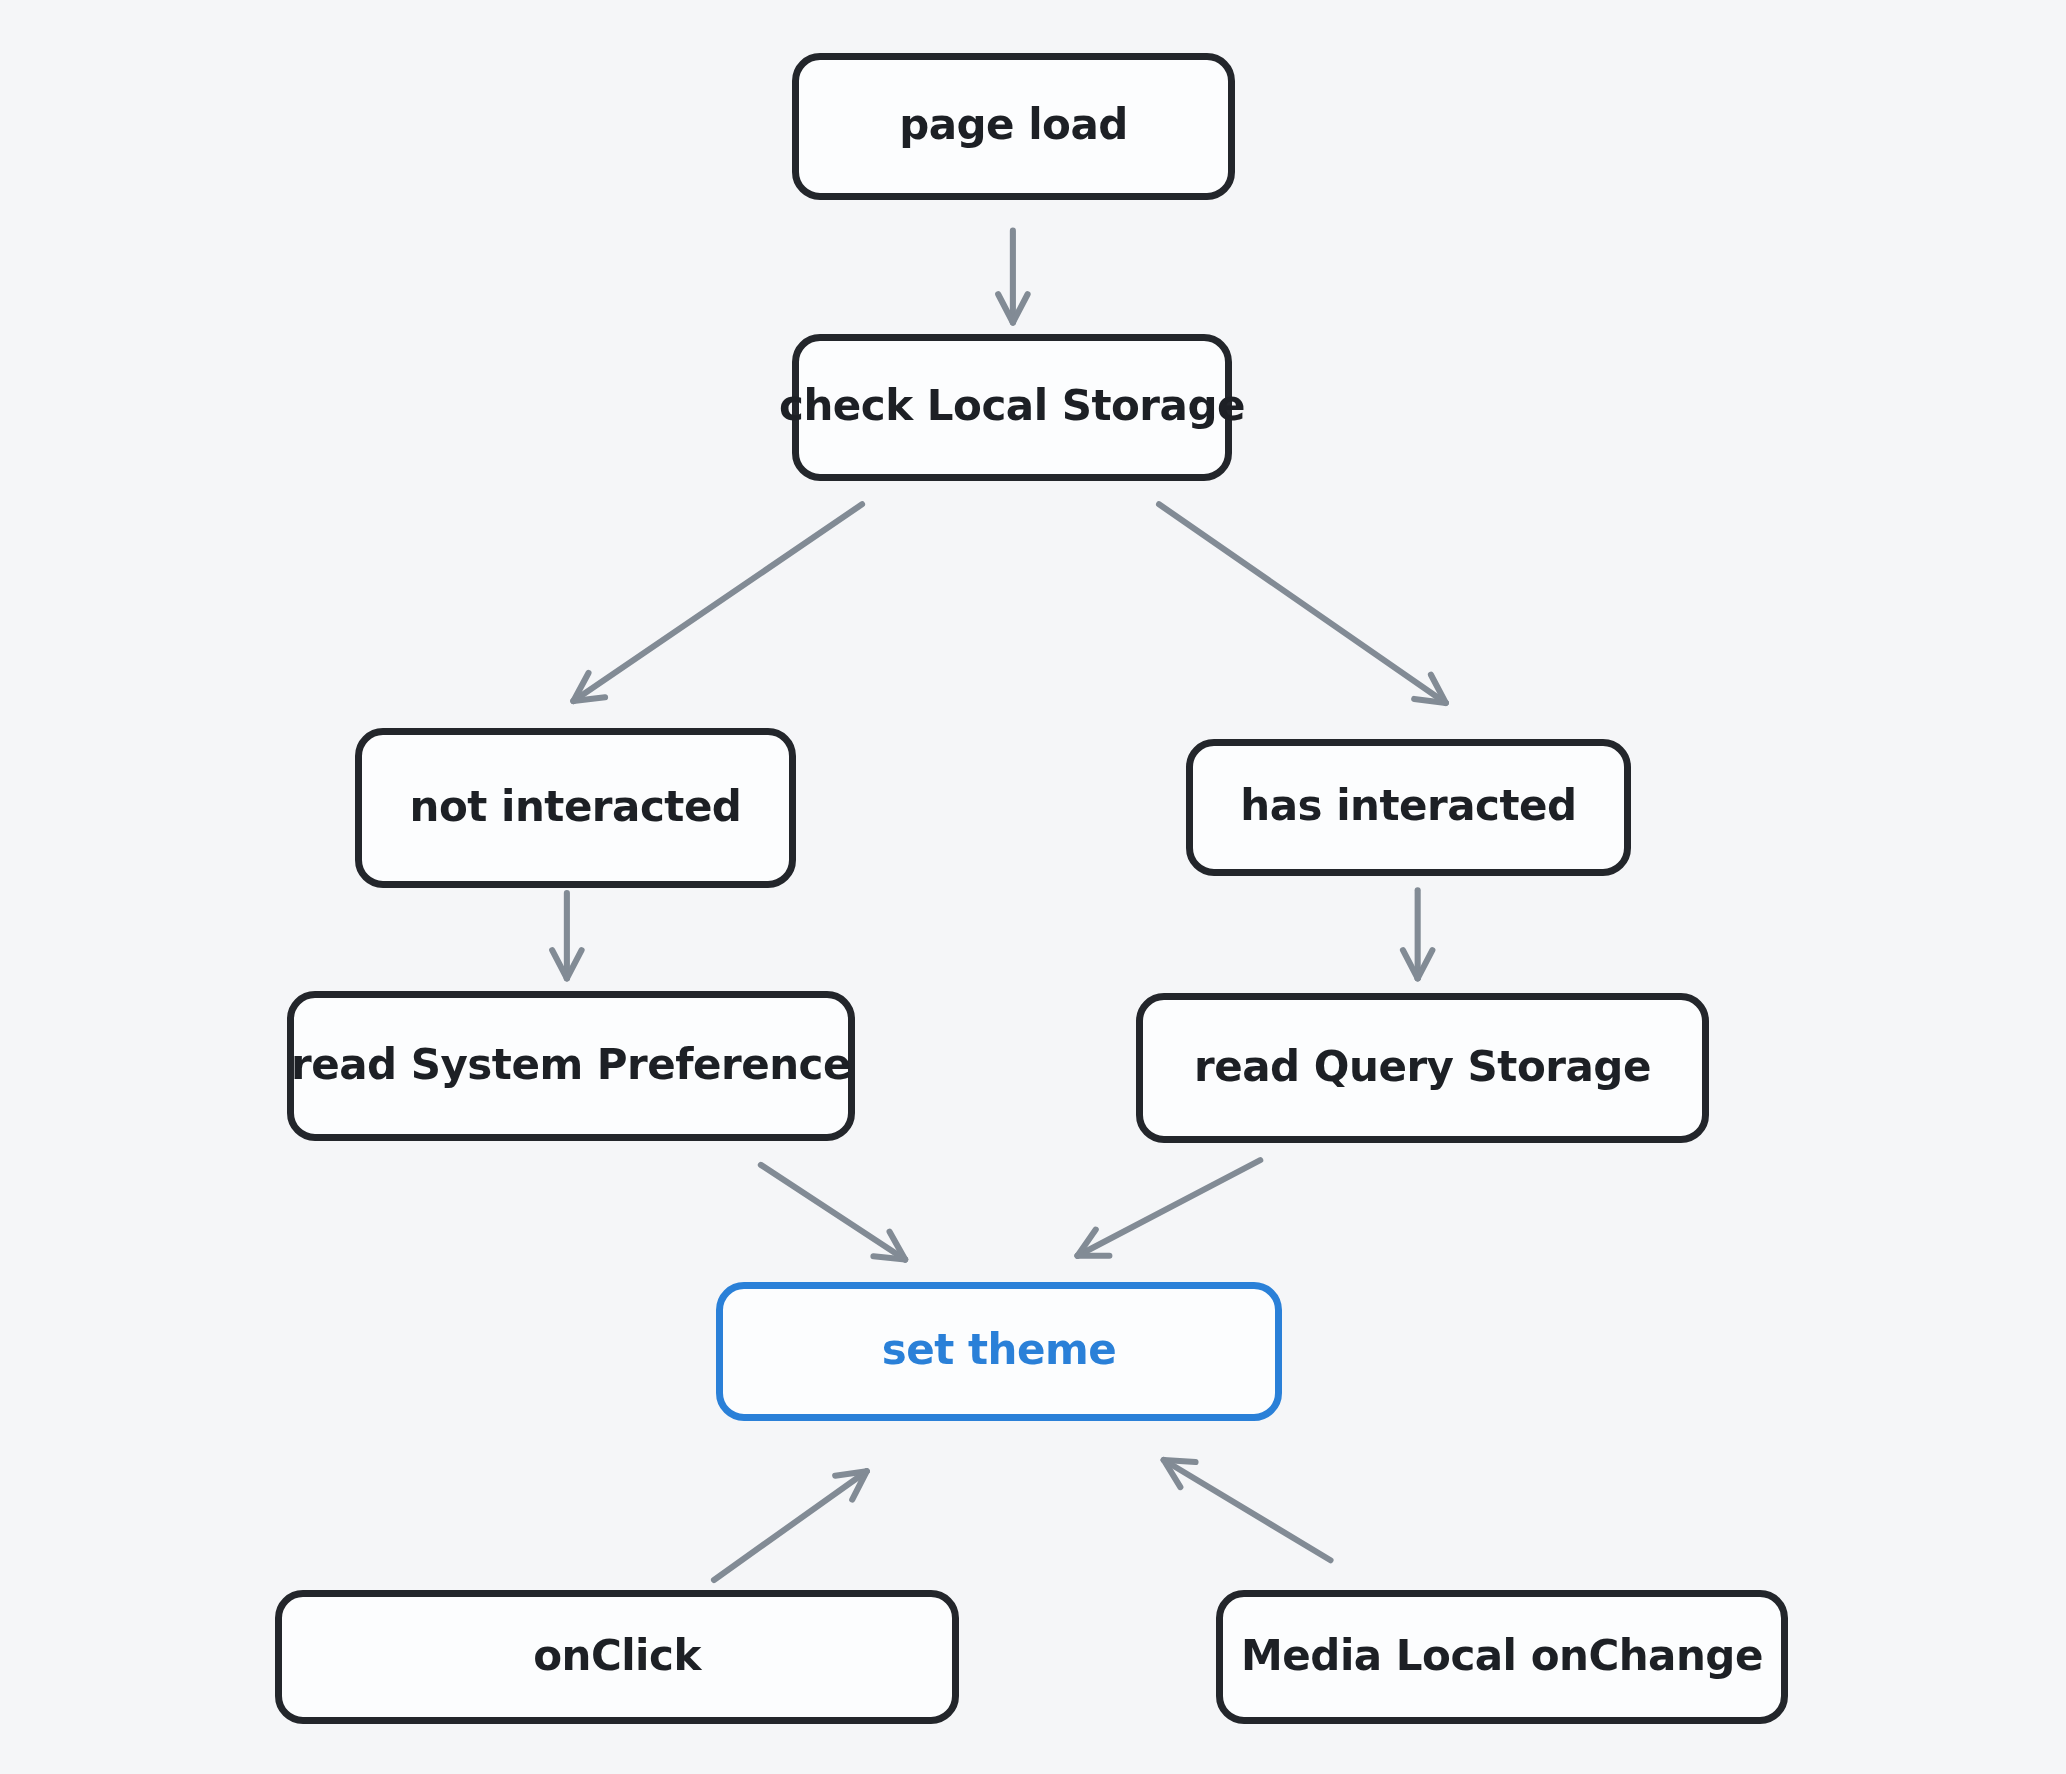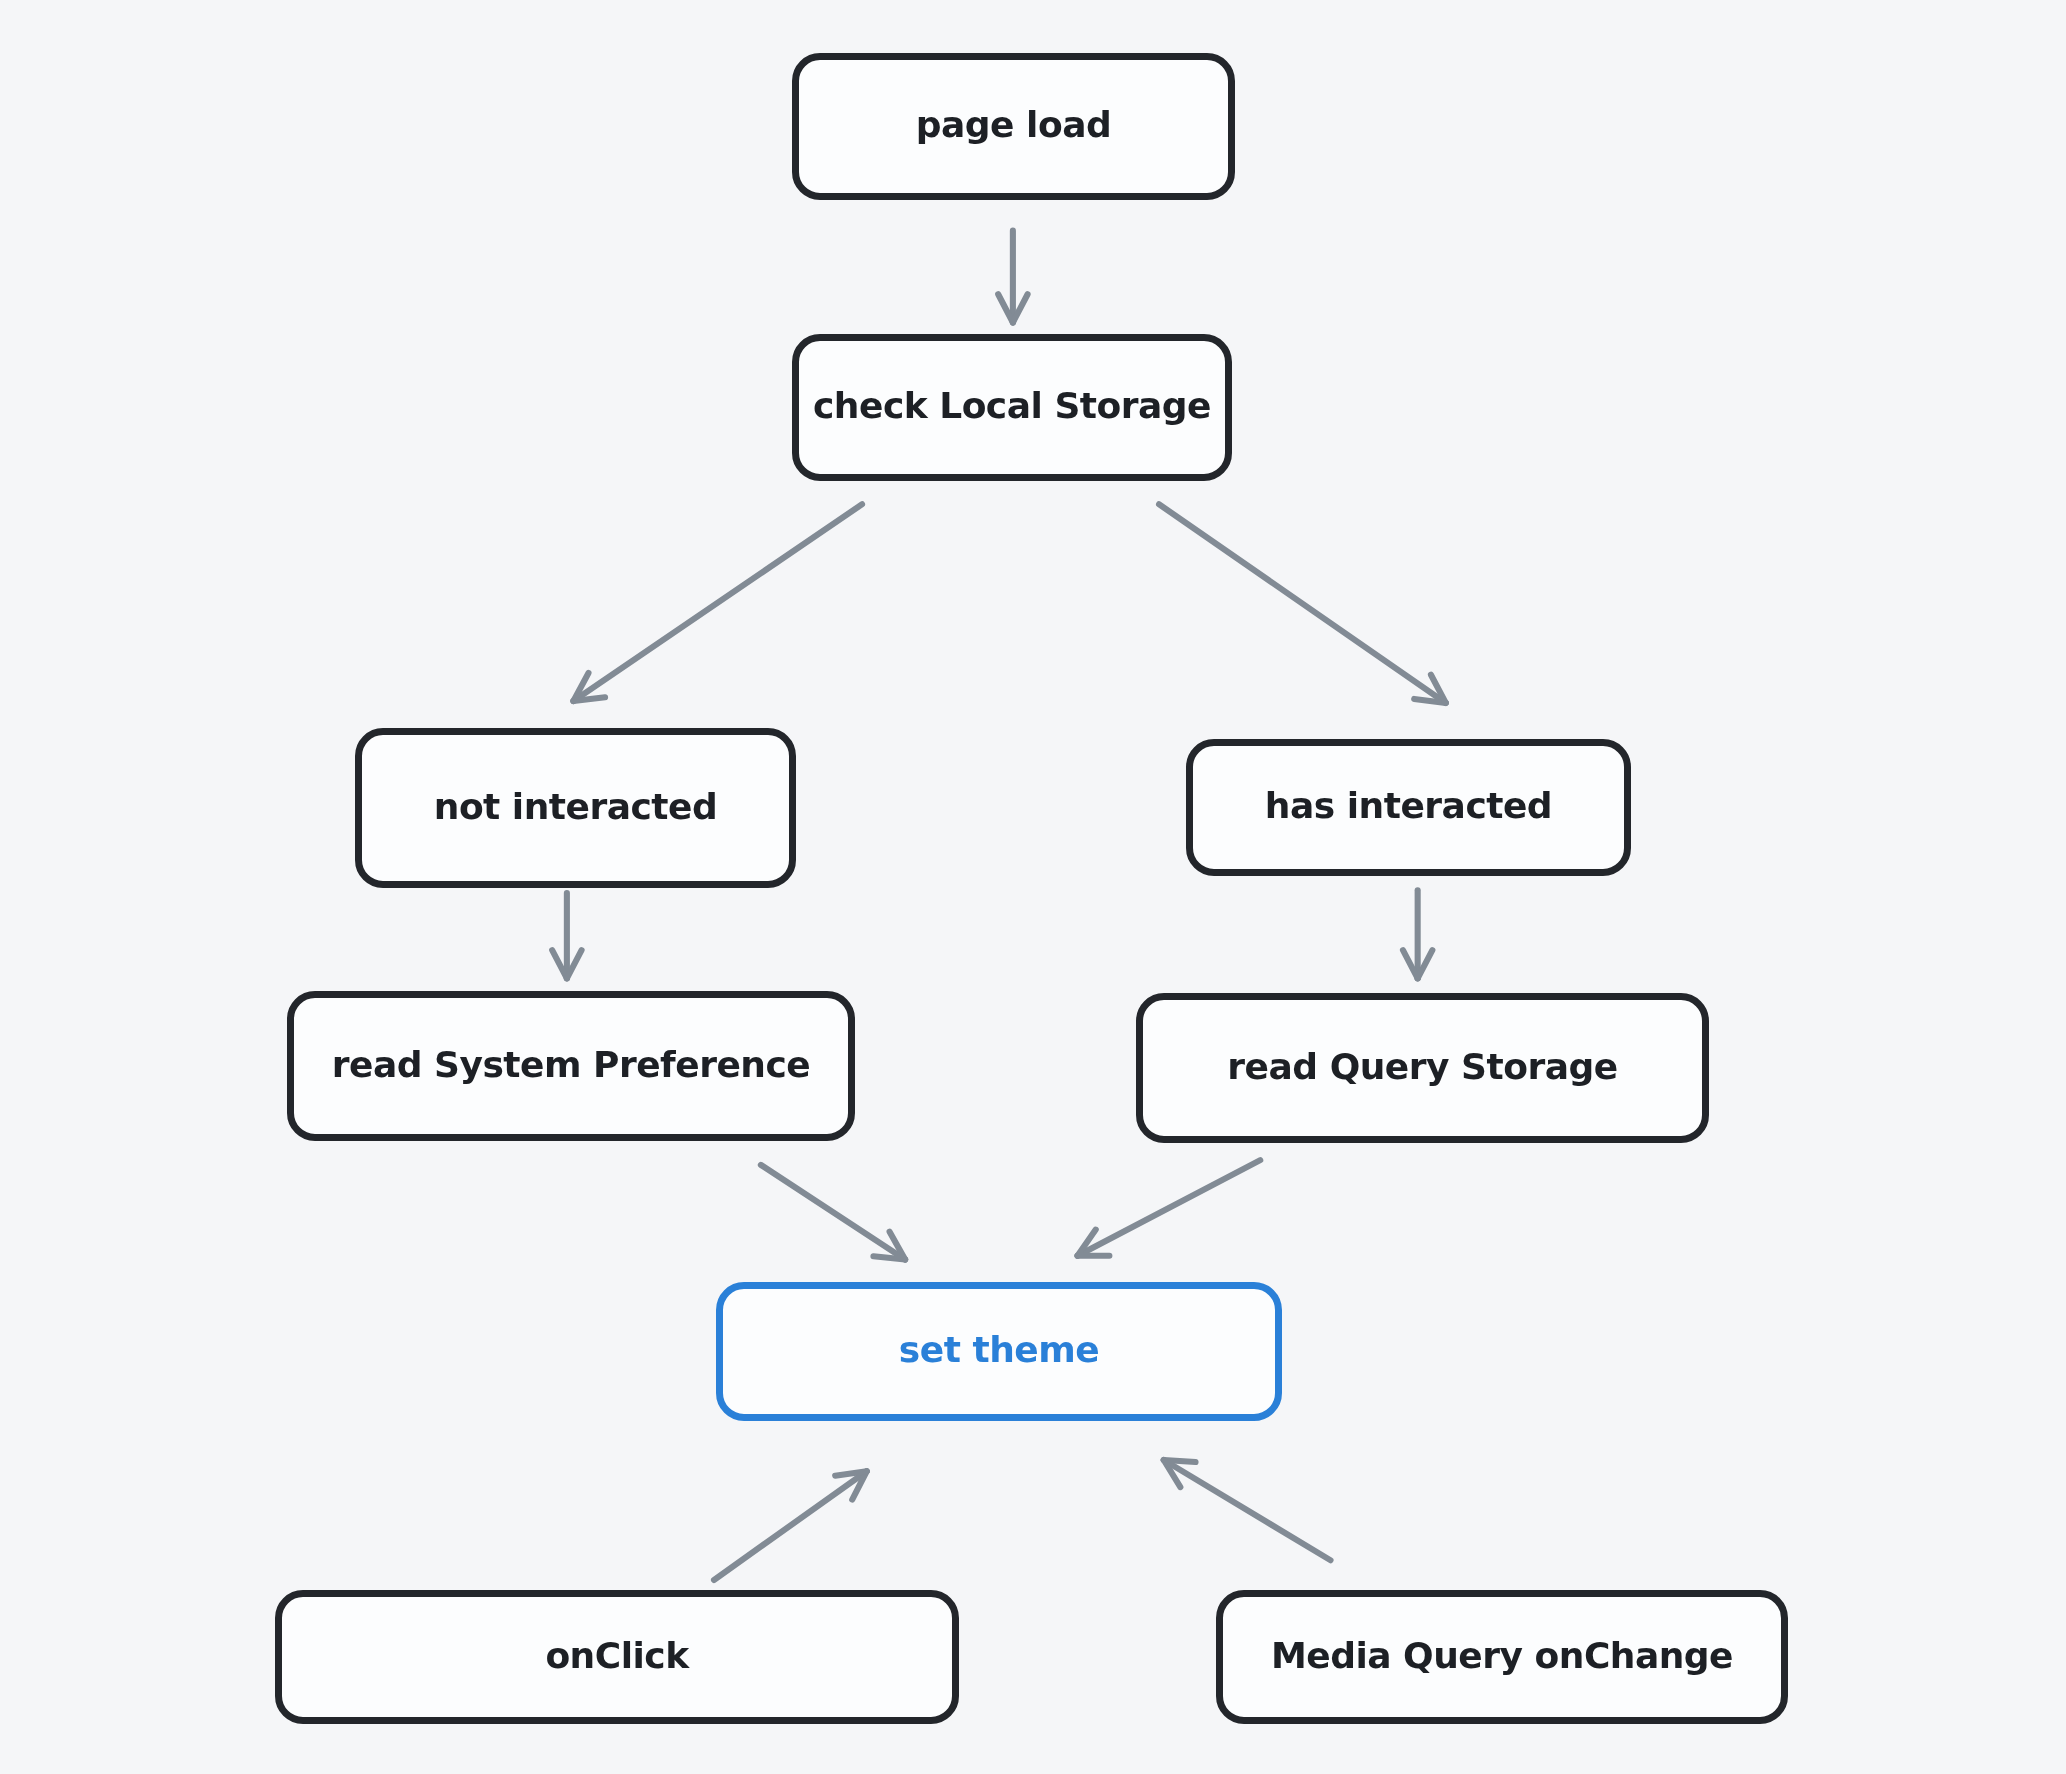--- a/index.html
+++ b/index.html
@@ -40,21 +40,21 @@
     border: 7.5px solid var(--stroke, #23262b);
     border-radius: 28px;
     background: var(--fill, #fcfdfe);
     display: flex;
     align-items: center;
     justify-content: center;
     text-align: center;
   }
   .node .label {
     font-weight: 700;
-    font-size: 36px;
+    font-size: 42px;
     letter-spacing: -0.5px;
     color: var(--text, #1d2025);
     white-space: nowrap;
     transform: translateY(-1.9px);
   }
   .node.accent {
     border-color: var(--accent, #2a80d8);
   }
   .node.accent .label {
     color: var(--accent, #2a80d8);
@@ -136,17 +136,17 @@
       <div class="node" style="left: 1136px; top: 993px; width: 573px; height: 150px;">
         <span class="label">read Query Storage</span>
       </div>
       <div class="node accent" style="left: 716px; top: 1282px; width: 566px; height: 139px; text-align: center;">
         <span class="label">set theme</span>
       </div>
       <div class="node" style="left: 275px; top: 1590px; width: 684px; height: 134px;">
         <span class="label">onClick</span>
       </div>
       <div class="node" style="left: 1216px; top: 1590px; width: 572px; height: 134px;">
-        <span class="label">Media Query onChange</span>
+        <span class="label">Media Local onChange</span>
       </div>
     </div>
 </div>
 
 
 </body></html>

